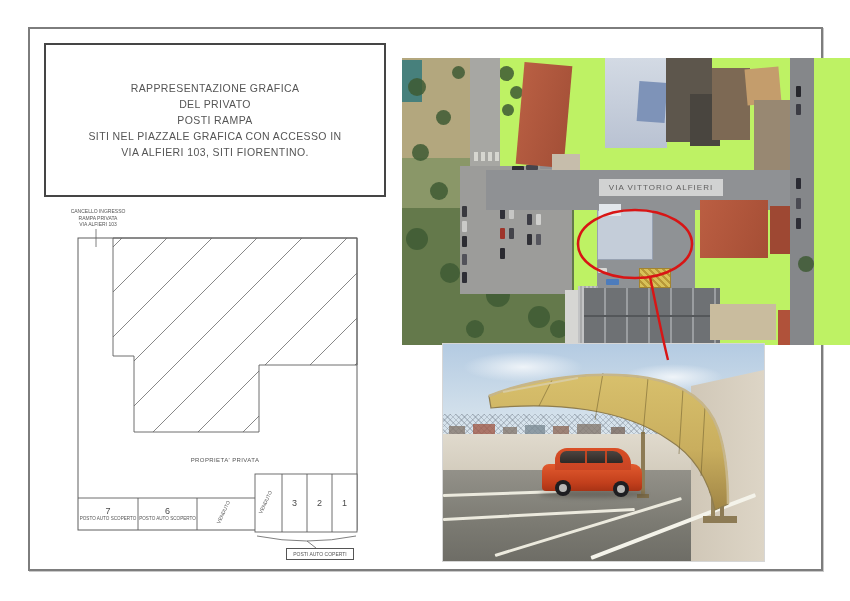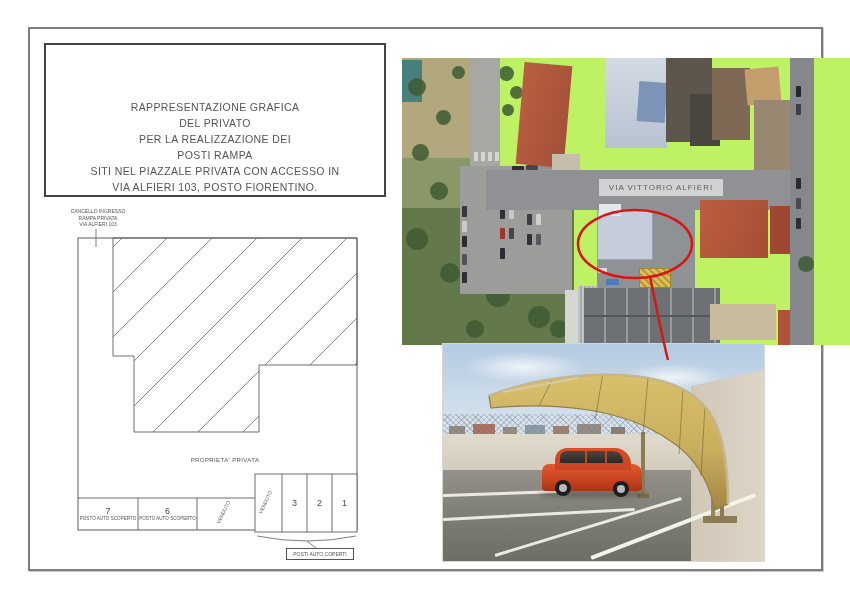--- a/index.html
+++ b/index.html
@@ -4,21 +4,21 @@
 <style>
   html,body{margin:0;padding:0;background:#fff;}
   .stage{position:relative;width:850px;height:601px;background:#ffffff;overflow:hidden;
          font-family:"Liberation Sans",sans-serif;color:#4f4f4f;}
   .abs{position:absolute;}
   
   .page-frame{left:28px;top:27px;width:791px;height:540px;border:2px solid #7d7d7d;
               box-shadow:1px 1px 0 #c9c9c9;background:#fff;}
   
   .title-box{left:44px;top:43px;width:338px;height:150px;border:2px solid #454545;
-             display:flex;flex-direction:column;justify-content:flex-end;align-items:center;z-index:2;}
+             display:flex;flex-direction:column;justify-content:center;align-items:center;z-index:2;}
   .title-line{font-size:10.5px;line-height:16px;letter-spacing:.4px;color:#555;text-align:center;white-space:nowrap;}
   
   .gate-label{left:56px;top:208px;width:84px;text-align:center;font-size:5px;line-height:6.5px;color:#555;z-index:3;}
   .prop-label{left:160px;top:457px;width:130px;text-align:center;font-size:6px;letter-spacing:.4px;color:#555;z-index:3;}
   .stall{display:flex;flex-direction:column;justify-content:center;align-items:center;z-index:3;}
   .stall-num{font-size:9px;color:#4a4a4a;line-height:10px;}
   .stall-sub{font-size:4.6px;color:#555;line-height:6px;white-space:nowrap;}
   .stall-rot{font-size:5px;color:#555;transform:rotate(-65deg);white-space:nowrap;z-index:3;}
   .cov-num{font-size:9px;color:#4a4a4a;display:flex;align-items:center;justify-content:center;z-index:3;}
   .cov-caption{left:286px;top:548px;width:66px;height:10px;border:1px solid #555;background:#fff;
@@ -59,24 +59,23 @@
 </head>
 <body>
 
 <div class="stage">
 
   <div class="abs page-frame"></div>
 
   <div class="abs title-box">
     <div class="title-line">RAPPRESENTAZIONE GRAFICA</div>
     <div class="title-line">DEL PRIVATO</div>
-    <div class="title-line">PER LA REALIZZAZIONE DEI</div>
     <div class="title-line">POSTI RAMPA</div>
-    <div class="title-line">SITI NEL PIAZZALE PRIVATA CON ACCESSO IN</div>
-    <div class="title-line">VIA ALFIERI 103, POSTO FIORENTINO.</div>
+    <div class="title-line">SITI NEL PIAZZALE GRAFICA CON ACCESSO IN</div>
+    <div class="title-line">VIA ALFIERI 103, SITI FIORENTINO.</div>
   </div>
 
   <svg class="plan" width="850" height="601" viewBox="0 0 850 601">
     <defs>
       <pattern id="hatch" width="45" height="45" patternUnits="userSpaceOnUse">
         <line x1="-1" y1="46" x2="46" y2="-1" stroke="#7a7a7a" stroke-width="0.9"></line>
       </pattern>
     </defs>
 
     <rect x="78" y="238" width="279" height="292" fill="none" stroke="#5f5f5f" stroke-width="1"></rect>

